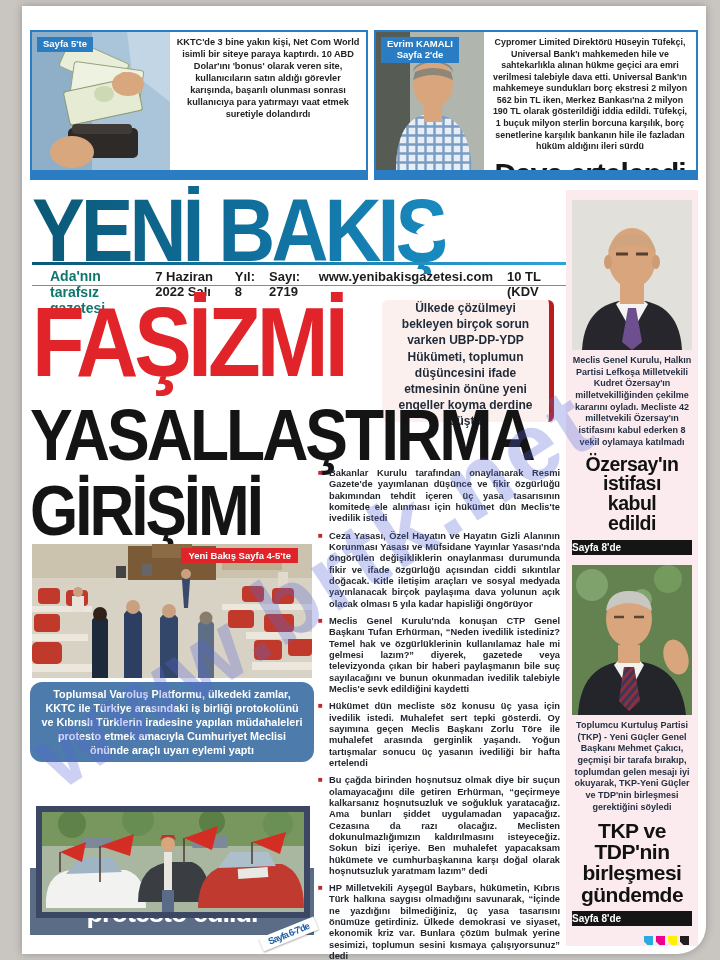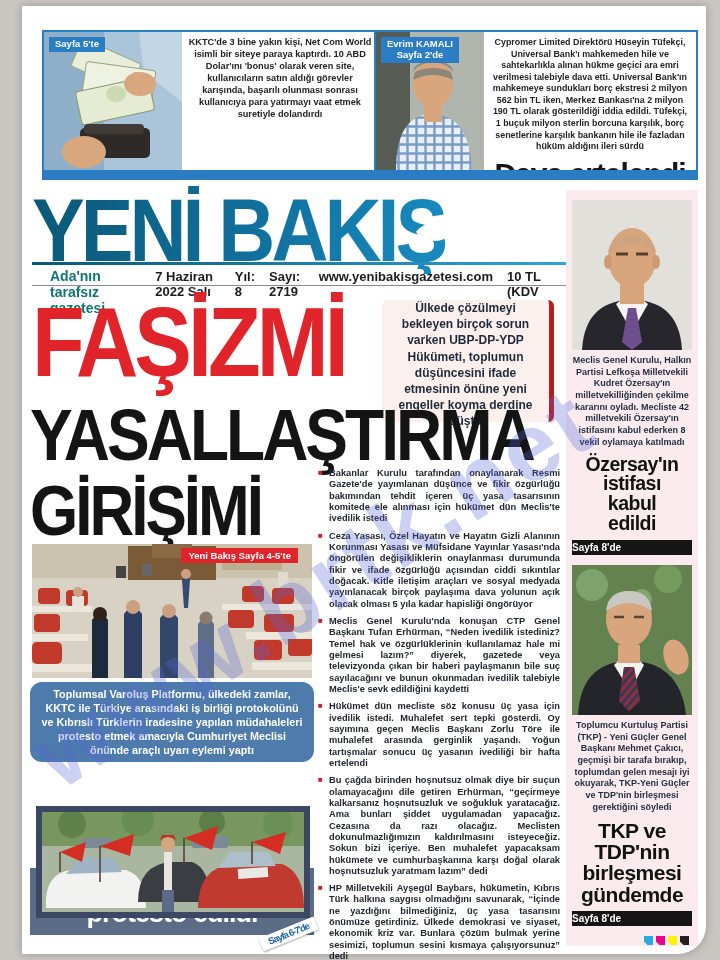--- a/index.html
+++ b/index.html
@@ -73,21 +73,21 @@
       font-size:96px; font-weight:bold; letter-spacing:4px; color:rgba(86,104,214,.30);
       transform:rotate(-33deg); transform-origin:0 0; pointer-events:none; white-space:nowrap; }
   .printmarks { position:absolute; display:flex; gap:3px; }
   .pm { width:9px; height:9px; clip-path:polygon(0 0,100% 0,100% 100%,38% 100%,0 62%); }
 </style>
 </head>
 <body>
 
 <div class="page">
 
-  <div class="abs topbox" style="left:20px; top:24px; width:338px; height:150px;">
+  <div class="abs topbox" style="left:8px; top:24px; width:338px; height:150px;">
     <div class="photo" style="width:138px;">
       <svg width="138" height="138" viewBox="0 0 138 138">
         <rect width="138" height="138" fill="#aac4da"></rect>
         <rect x="0" y="0" width="60" height="138" fill="#8fafc9"></rect>
         <path d="M95 0 L138 0 L138 70 L100 40 Z" fill="#c3d6e5"></path>
         <rect x="30" y="18" width="64" height="30" rx="3" transform="rotate(24 62 33)" fill="#e9eeda" stroke="#97a37c"></rect>
         <rect x="40" y="34" width="70" height="32" rx="3" transform="rotate(8 75 50)" fill="#eef2e0" stroke="#97a37c"></rect>
         <rect x="34" y="52" width="74" height="34" rx="3" transform="rotate(-12 71 69)" fill="#e6ecd4" stroke="#8b976f"></rect>
         <ellipse cx="72" cy="62" rx="10" ry="8" fill="#cdd8b4"></ellipse>
         <ellipse cx="96" cy="52" rx="16" ry="12" fill="#d9a77e"></ellipse>

